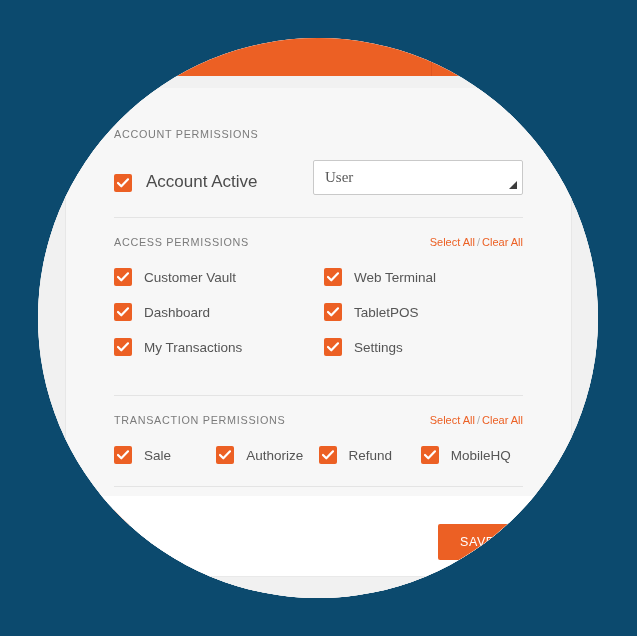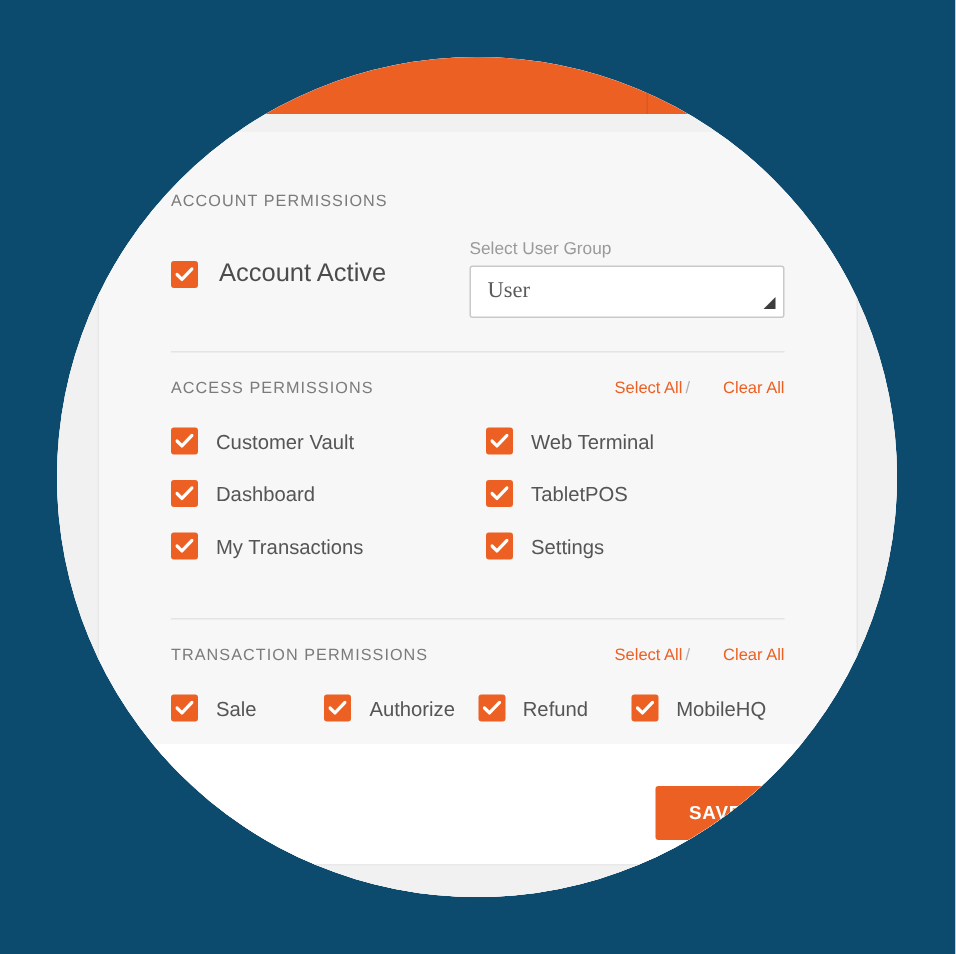--- a/index.html
+++ b/index.html
@@ -120,21 +120,20 @@
   }
   .sel-links {
     font-size: 11px;
     color: #b9b9b9;
     white-space: nowrap;
   }
   .sel-links a {
     color: #ec6024;
     text-decoration: none;
     cursor: pointer;
-    margin-left: 20px;
   }
   .sel-links .sep { color: #b0b0b0; margin: 0 2px; }
 
   hr.divider {
     border: none;
     border-top: 1px solid #e4e4e4;
     margin: 22px 0 0 0;
   }
 
   
@@ -247,21 +246,21 @@
     box-sizing: border-box;
   }
   .save-btn {
     position: absolute;
     right: 14px;
     top: 28px;
     background: #ec6024;
     color: #ffffff;
     font-size: 12.5px;
     letter-spacing: 0.6px;
-    font-weight: bold;
+    font-weight: normal;
     padding: 11px 22px;
     border: none;
     border-radius: 2px;
     cursor: pointer;
     white-space: nowrap;
     font-family: "Liberation Sans", sans-serif;
   }
 
   .below-card {
     position: absolute;
@@ -303,21 +302,20 @@
           <div class="row-account">
             <div class="account-left">
               <span class="cbx">
                 <svg width="12" height="10" viewBox="0 0 12 10">
                   <path d="M1 5 L4.3 8.3 L11 1.3" stroke="#ffffff" stroke-width="2.2" fill="none" stroke-linecap="round" stroke-linejoin="round"></path>
                 </svg>
               </span>
               <span class="lbl">Account Active</span>
             </div>
             <div class="account-right">
-              <div class="field-label">Select User Group</div>
               <div class="select-box">
                 <span>User</span>
                 <span class="tri"></span>
               </div>
             </div>
           </div>
 
           <hr class="divider">
 
           <div class="section-head" style="margin-top:18px;">

